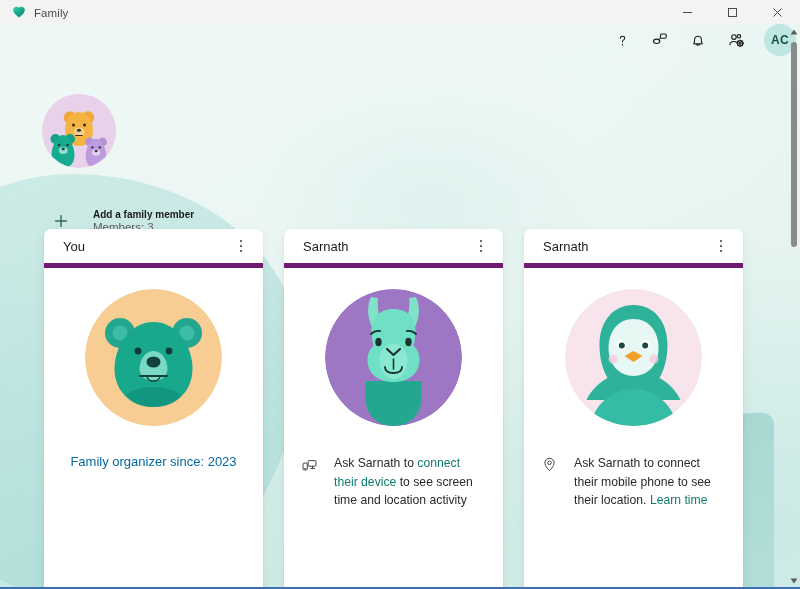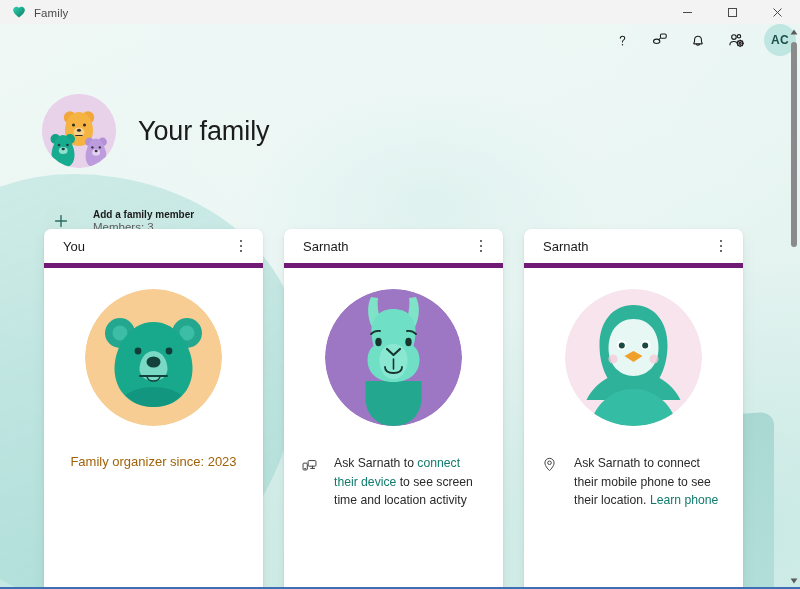--- a/index.html
+++ b/index.html
@@ -161,21 +161,21 @@
 
   .card-foot {
     margin-top: 28px;
     width: 100%;
     display: flex; gap: 10px; align-items: flex-start;
   }
   .card-foot.centered { justify-content: center; }
   .foot-icon { flex: none; width: 17px; height: 17px; margin-top: 2px; color: #3d3d3d; }
   .foot-icon svg { display: block; }
   .foot-text { font-size: 12.2px; line-height: 18.5px; color: #2a2a2a; margin-left: 6px; }
-  .organizer { font-size: 13px; color: #a16207; text-align: left; }
+  .organizer { font-size: 13px; color: #0369a1; text-align: left; }
   .lnk { color: #0f7b6c; text-decoration: none; }
 
   
   .scrollbar {
     position: absolute; right: 0; top: 0;
     width: 13px; height: 565px;
     z-index: 30;
     display: flex; flex-direction: column; align-items: center;
   }
   .sb-arrow {
@@ -308,21 +308,20 @@
             <circle cx="47.5" cy="48" r="4.4" fill="#b491d6"></circle>
             <circle cx="60.5" cy="48" r="4.4" fill="#b491d6"></circle>
             <path d="M54 74c-6.8 0-10.4-5-10.4-11.8S48.2 44.5 54 44.5s10.4 11 10.4 17.7S60.8 74 54 74z" fill="#bd9cdd"></path>
             <circle cx="50.4" cy="53.4" r="1.2" fill="#3b3347"></circle>
             <circle cx="57.8" cy="53.4" r="1.2" fill="#3b3347"></circle>
             <ellipse cx="54.1" cy="58.4" rx="3.9" ry="3.2" fill="#e2d2f2"></ellipse>
             <ellipse cx="54.1" cy="57" rx="1.5" ry="1.2" fill="#3b3347"></ellipse>
           </g>
         </svg>
       </div>
-      <div class="hero-title">Your family</div>
     </div>
 
     <div class="addrow">
       <div class="plus-circle">
         <svg width="16" height="16" viewBox="0 0 16 16" fill="none" stroke="currentColor" stroke-width="1.4" stroke-linecap="round">
           <line x1="8" y1="2.6" x2="8" y2="13.4"></line>
             <line x1="2.6" y1="8" x2="13.4" y2="8"></line>
         </svg>
       </div>
       <div class="add-texts">
@@ -433,21 +432,21 @@
               <circle cx="89" cy="70" r="4.6" fill="#f6c9d8" opacity=".75"></circle>
             </svg>
           </div>
           <div class="card-foot">
             <span class="foot-icon">
               <svg width="17" height="17" viewBox="0 0 20 20" fill="none" stroke="currentColor" stroke-width="1.15">
                 <path d="M10 17.2s5.4-5 5.4-9.1A5.4 5.4 0 1 0 4.6 8.1c0 4.1 5.4 9.1 5.4 9.1z" stroke-linejoin="round"></path>
                 <circle cx="10" cy="8" r="2.1"></circle>
               </svg>
             </span>
-            <span class="foot-text"><span>Ask Sarnath to connect their mobile phone to see their location. </span><a class="lnk" href="#">Learn phone</a><span></span></span>
+            <span class="foot-text"><span>Ask Sarnath to connect their mobile phone to see their location. </span><a class="lnk" href="#">Learn time</a><span></span></span>
           </div>
         </div>
       </div>
 
     </div>
 
     <div class="scrollbar">
       <div class="sb-arrow">
         <svg width="8" height="6" viewBox="0 0 8 6">
             <path d="M4 0.6 7.4 5.4H0.6z" fill="currentColor"></path>

